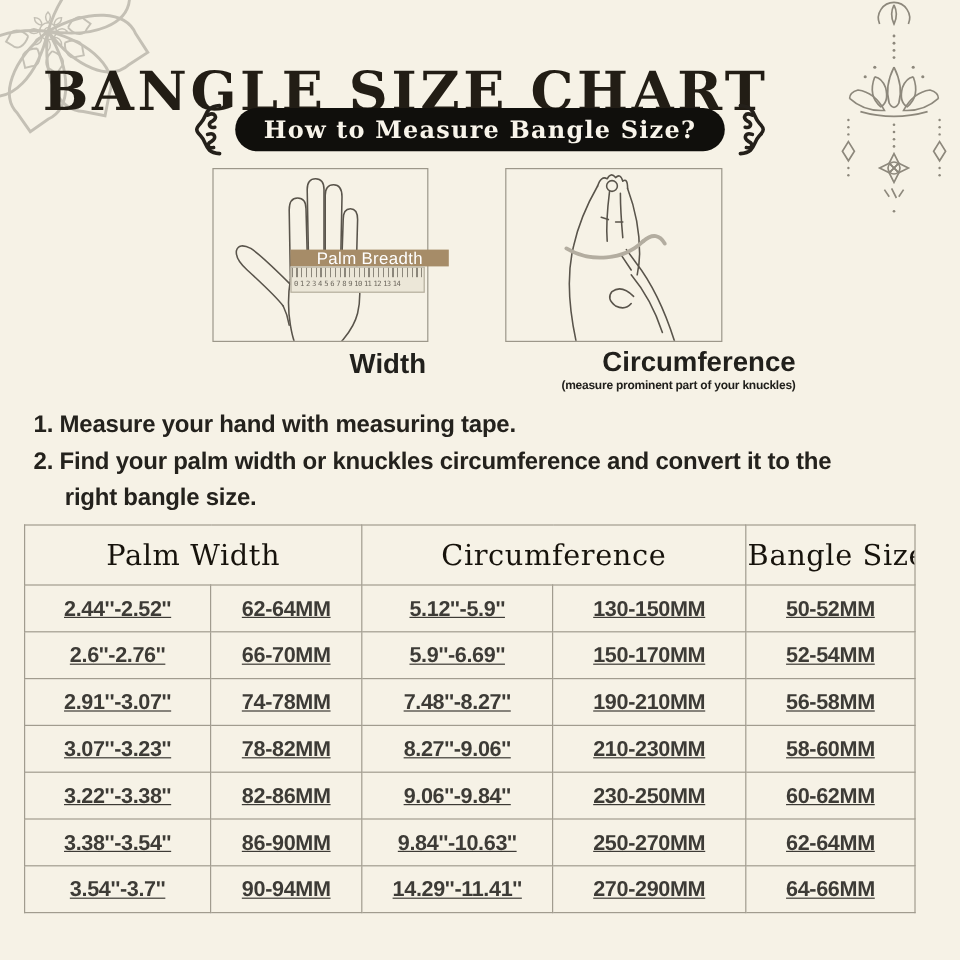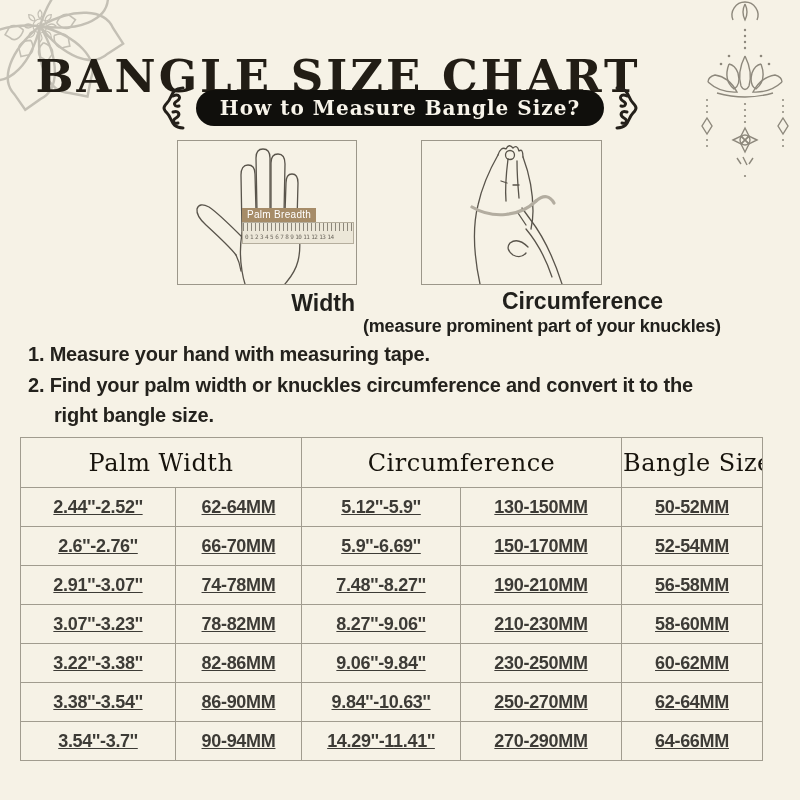--- a/index.html
+++ b/index.html
@@ -27,33 +27,33 @@
     display:flex;align-items:center;justify-content:center;gap:9px;}
   .banner-pill{background:var(--banner-bg);color:var(--banner-text);
     border-radius:20px;padding:6px 24px;font-family:"DejaVu Serif",serif;
     font-weight:bold;font-size:20px;letter-spacing:1px;white-space:nowrap;}
 
   
   .illus-box{position:absolute;border:1px solid var(--box-border);background:var(--bg);}
   #box-width{left:177px;top:140px;width:178px;height:143px;}
   #box-circ{left:421px;top:140px;width:179px;height:143px;}
   .ruler-label{position:absolute;left:64px;top:67px;background:var(--ruler-label-bg);
-    color:#fff;font-size:10px;line-height:14px;padding:0 5px;letter-spacing:.3px;white-space:nowrap;}
+    color:#fff;font-size:14px;line-height:14px;padding:0 22px;letter-spacing:.3px;white-space:nowrap;}
   .ruler{position:absolute;left:64px;top:81px;width:112px;height:22px;
     background:var(--ruler-bg);border:1px solid #b5ae9d;box-sizing:border-box;overflow:hidden;}
   .ruler-ticks{height:8px;background:
     repeating-linear-gradient(90deg,#8b867a 0 1px,transparent 1px 4px);}
   .ruler-numbers{font-family:"DejaVu Sans Mono",monospace;font-size:6px;color:#6e695f;
     letter-spacing:-.6px;word-spacing:-1px;white-space:nowrap;padding-left:2px;margin-top:2px;}
 
   
   .caption{position:absolute;text-align:right;font-weight:bold;color:#21201c;}
   #caption-width{left:177px;top:290px;width:178px;font-size:23px;}
   #caption-circ{left:363px;top:288px;width:300px;font-size:23px;}
-  .caption-note{font-size:18px;font-weight:bold;letter-spacing:-.2px;
+  .caption-note{font-size:10px;font-weight:bold;letter-spacing:-.2px;
     margin-top:1px;white-space:nowrap;}
 
   
   .instructions{position:absolute;left:28px;top:339px;width:712px;
     font-size:20px;font-weight:bold;letter-spacing:-.2px;line-height:30px;color:#24221d;}
   .instr-item{padding-left:26px;text-indent:-26px;margin-bottom:1px;}
 
   
   .size-table{position:absolute;left:20px;top:437px;width:742px;
     border-collapse:collapse;table-layout:fixed;background:var(--bg);}

